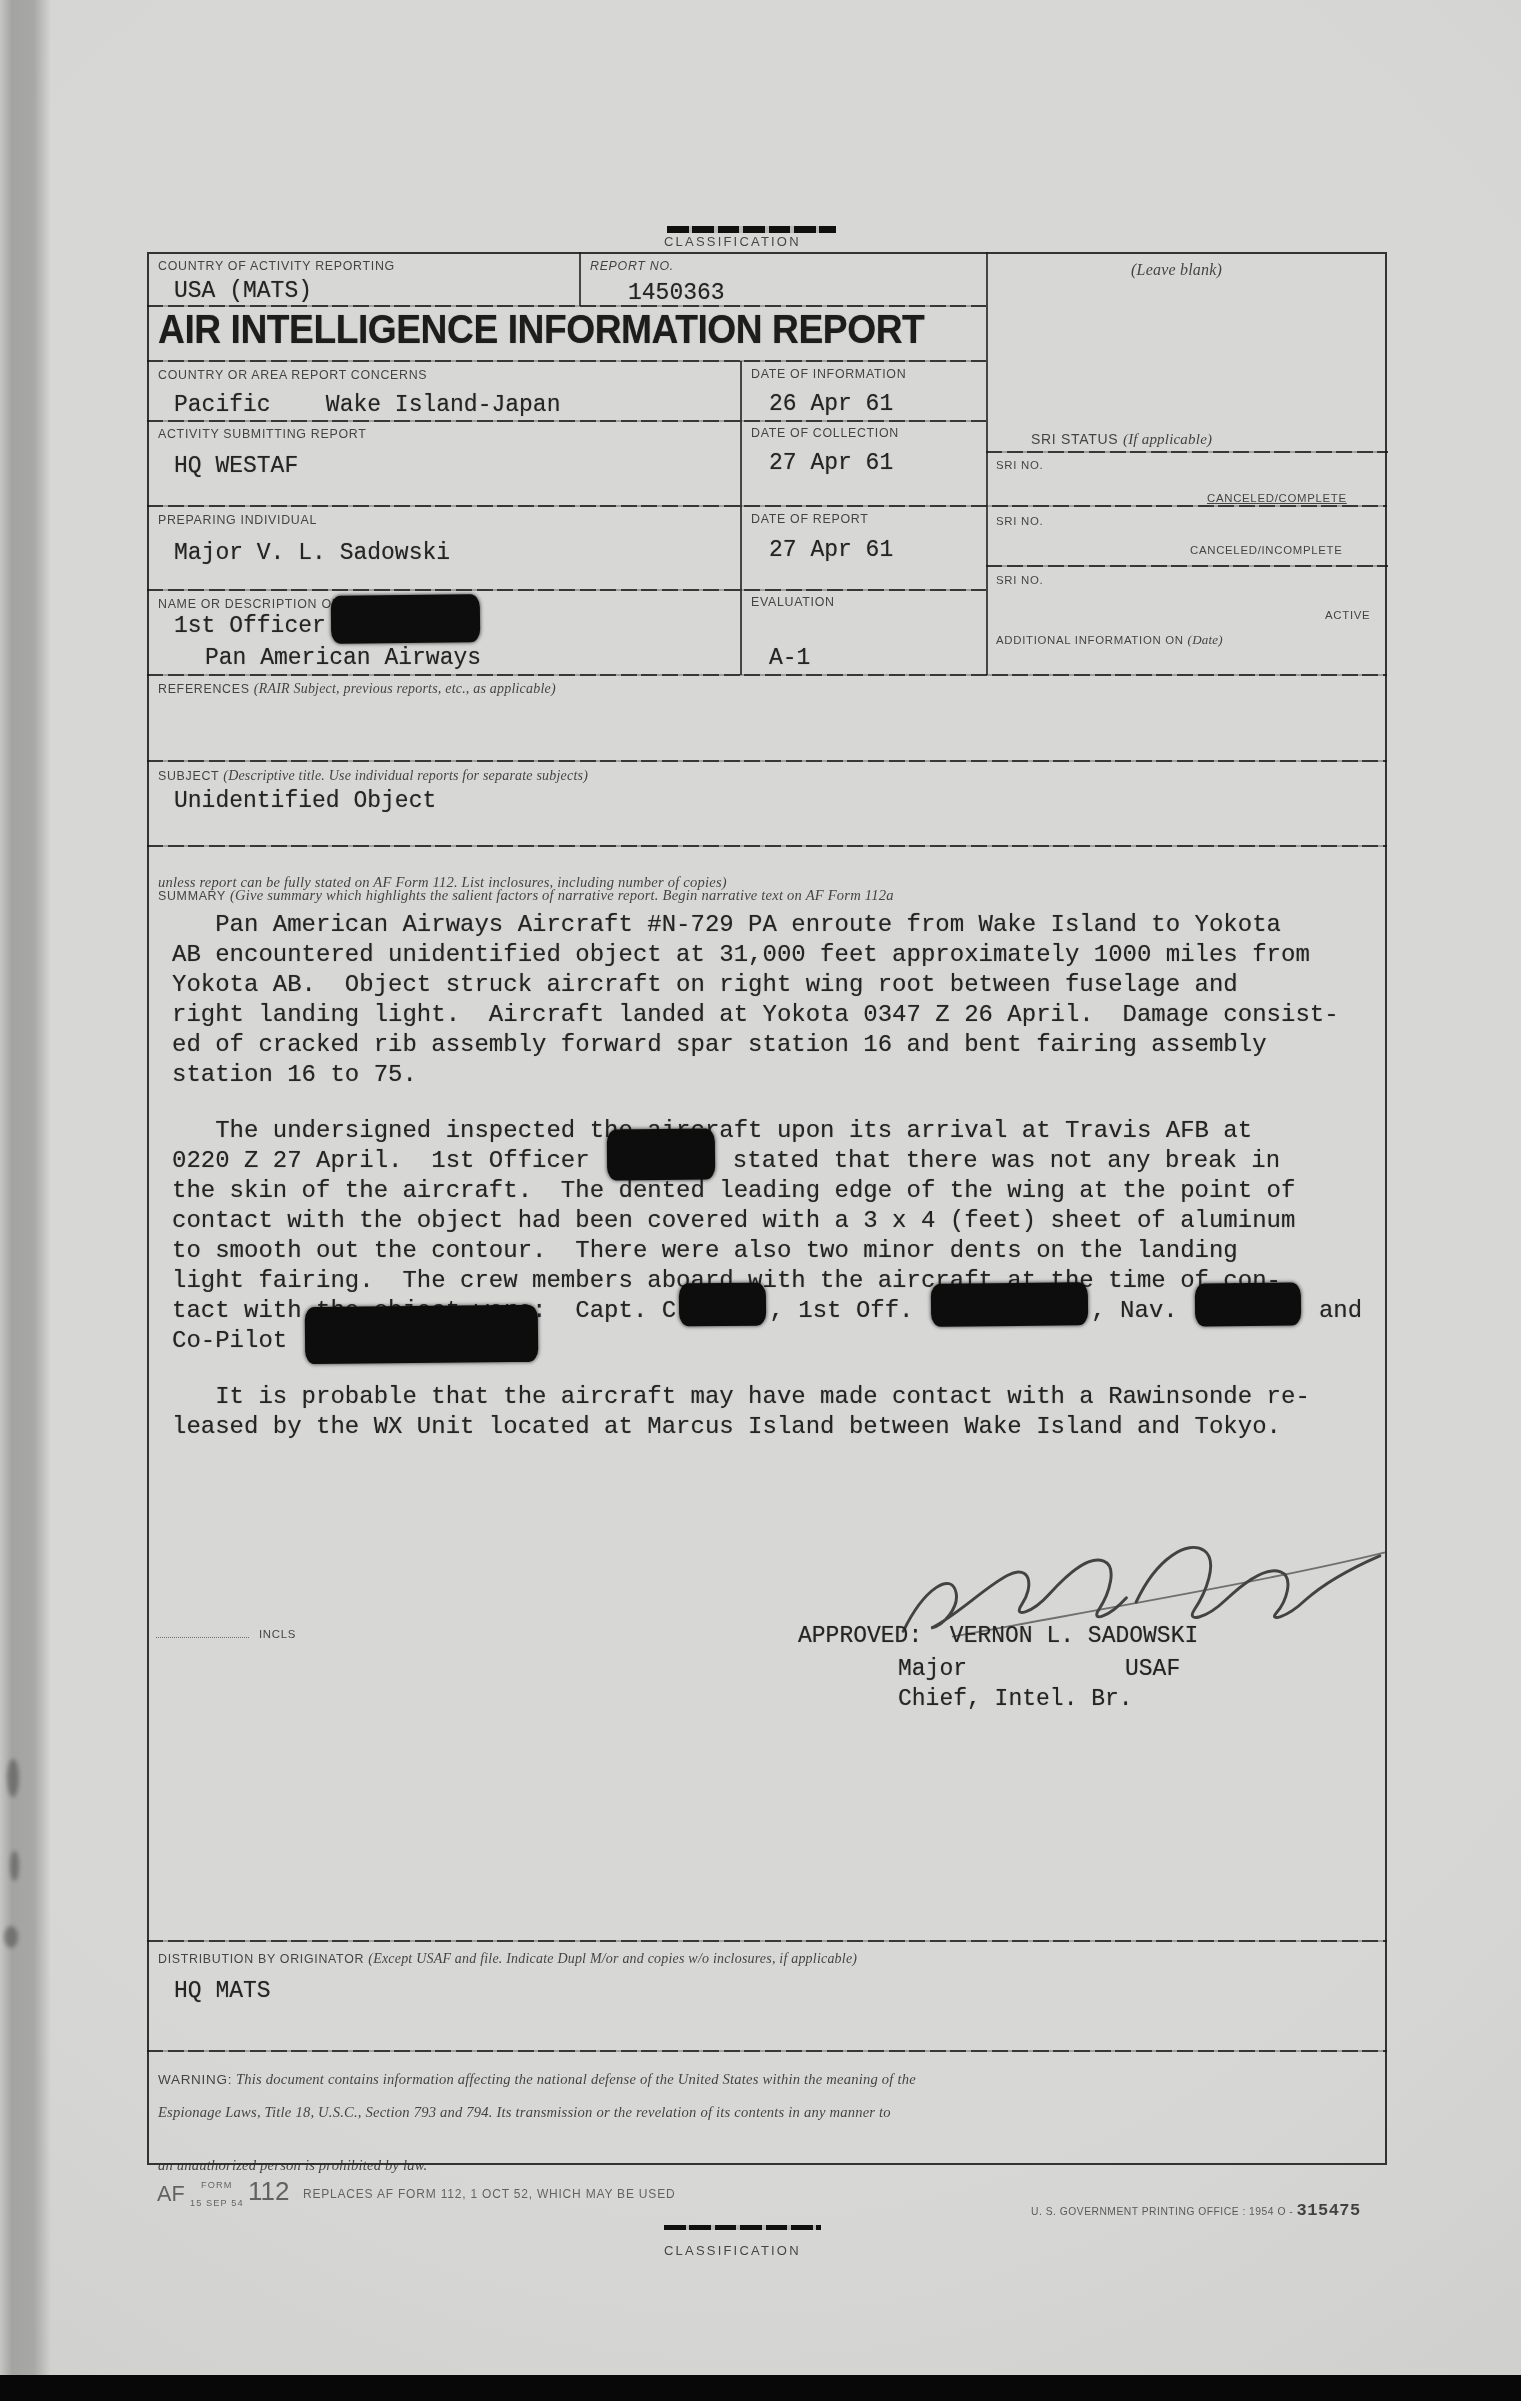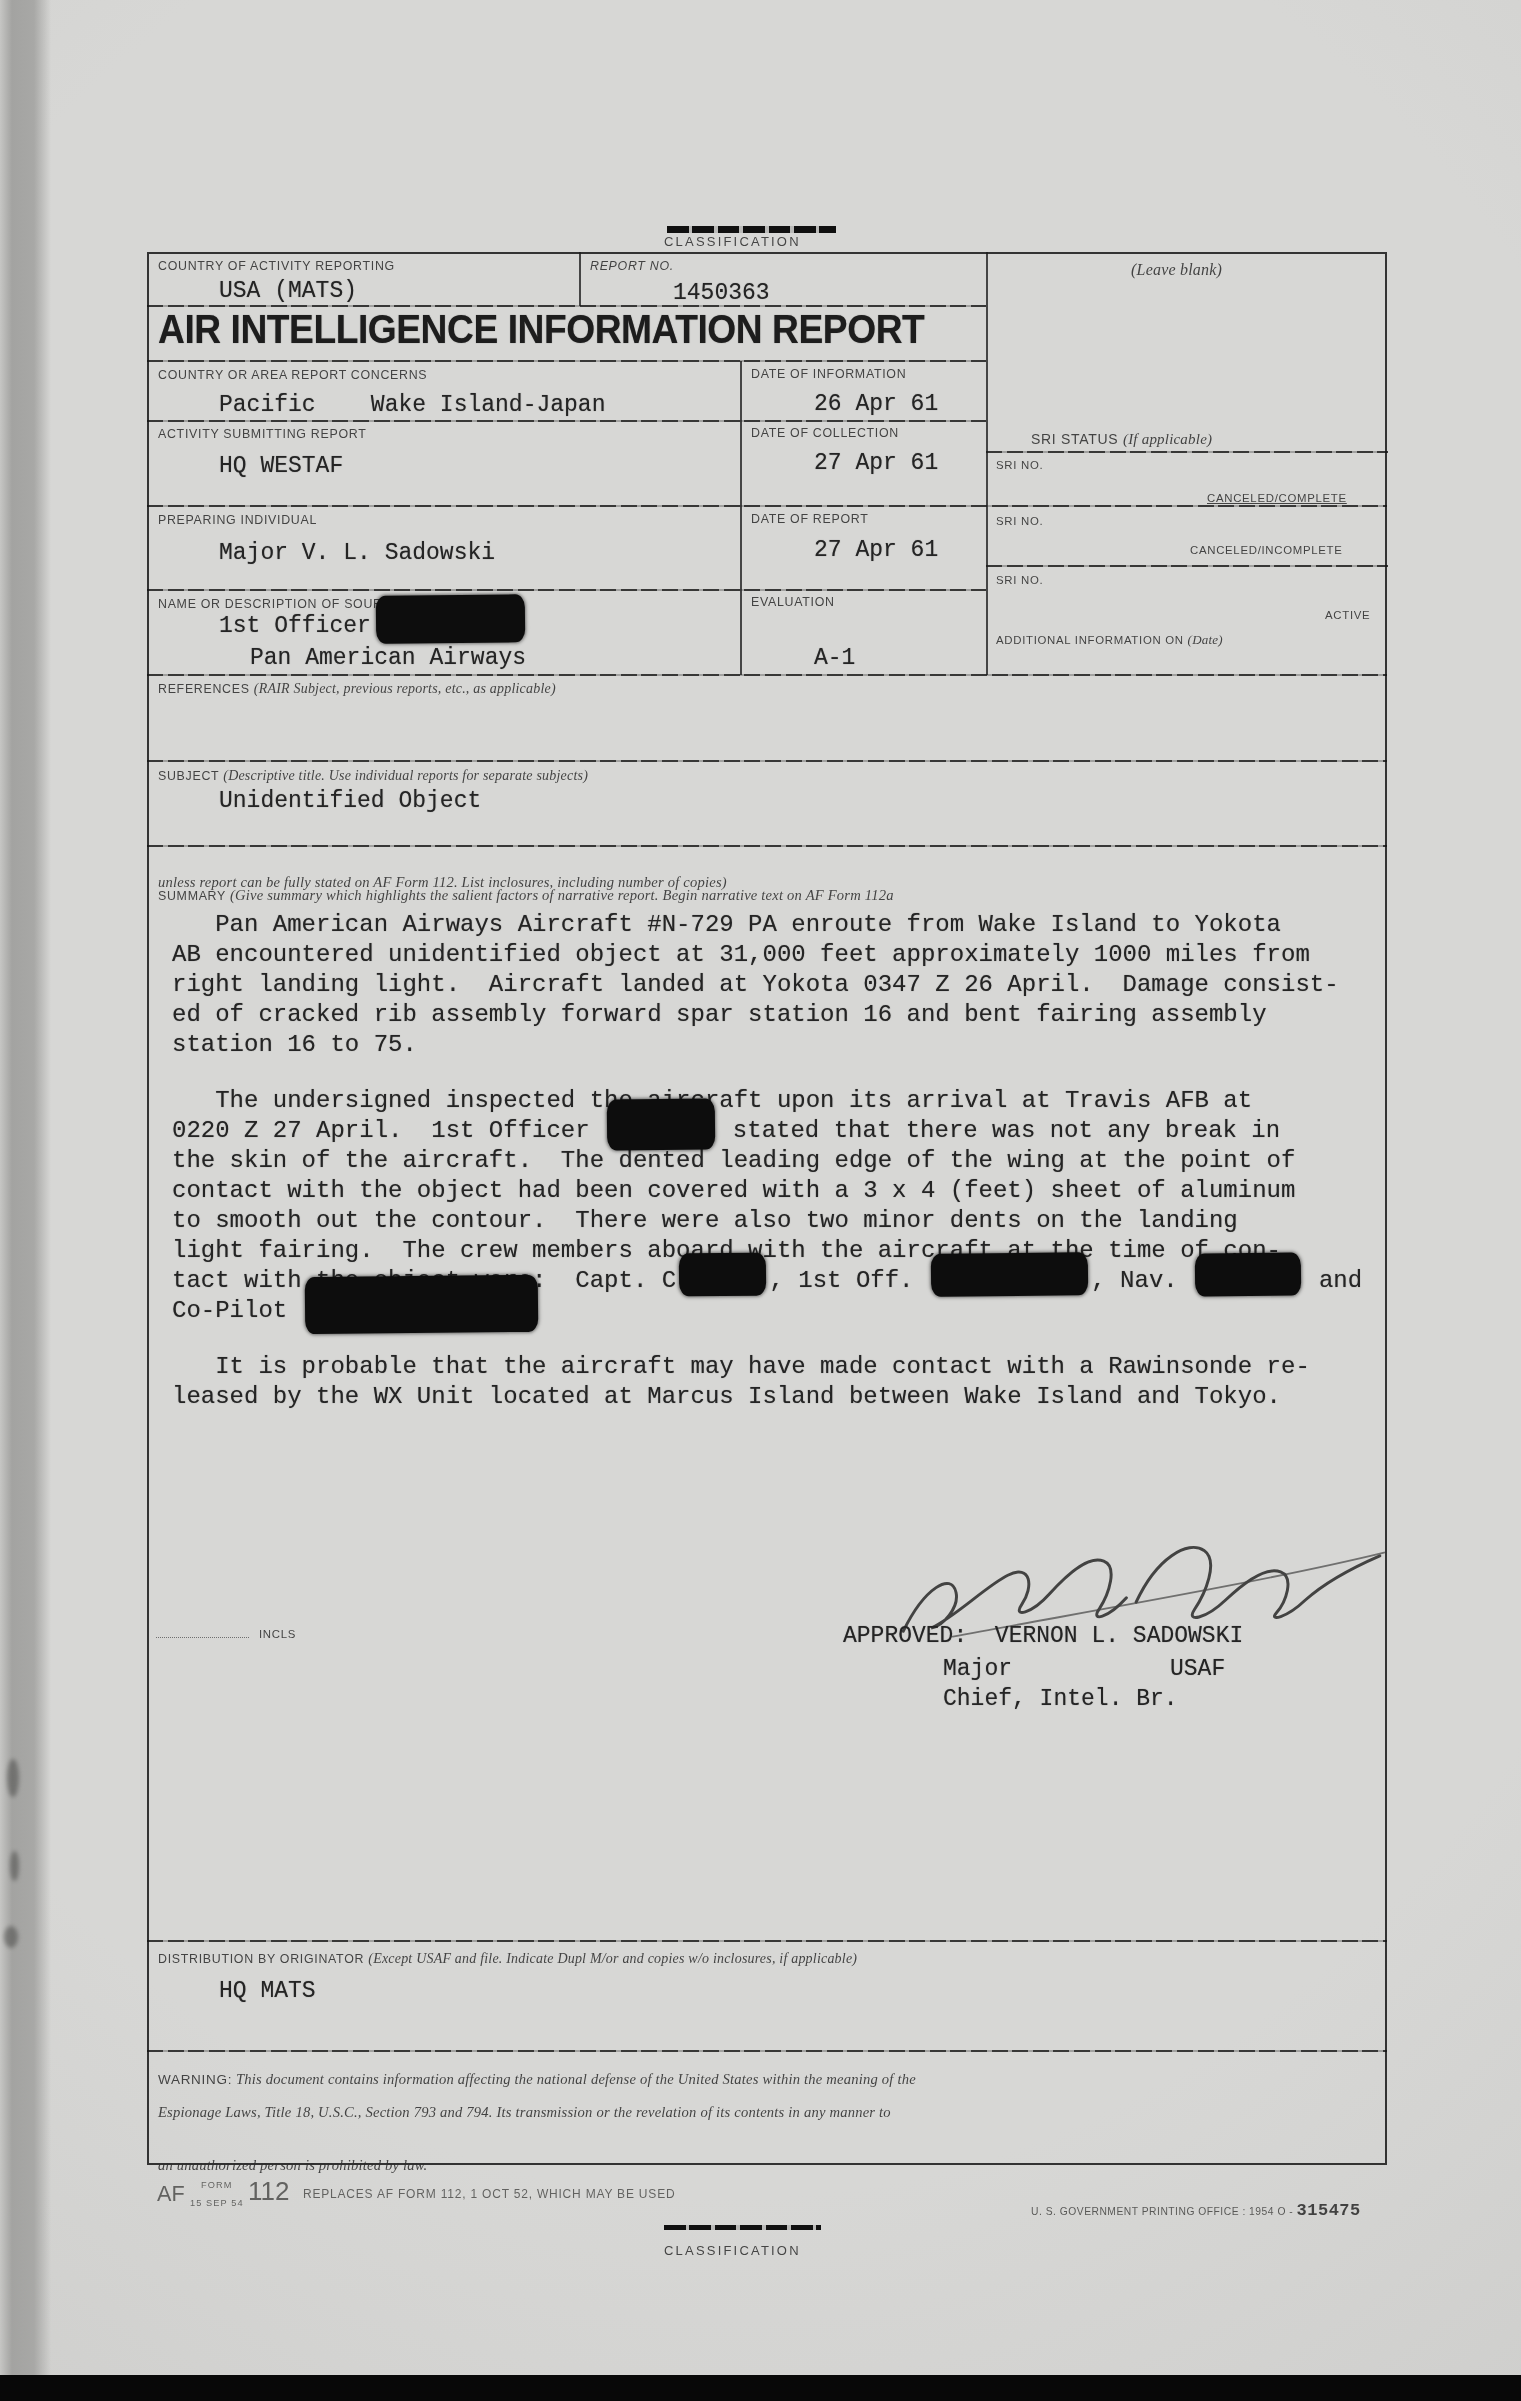--- a/index.html
+++ b/index.html
@@ -10,21 +10,21 @@
   .left-strip{position:absolute;left:0;top:0;width:51px;height:100%;
        background:linear-gradient(90deg,#c6c6c4 0px,#a3a3a1 12px,#a8a8a6 34px,rgba(210,210,208,0) 51px);}
   .bottom-band{position:absolute;left:0;bottom:0;width:100%;height:26px;background:#080808;}
   .smudge{position:absolute;background:#4a4a48;border-radius:50%;filter:blur(2.2px);opacity:.55;}
   
   .abs{position:absolute;}
   .lbl{font-family:"Liberation Sans",sans-serif;font-size:12.4px;letter-spacing:0.7px;color:#2e2e2e;opacity:.87;white-space:pre;}
   .lbl-sm{font-size:11.4px;}
   .it{font-family:"Liberation Serif",serif;font-style:italic;font-size:14px;letter-spacing:0.2px;text-transform:none;}
   .tw{font-family:"Liberation Mono",monospace;color:#242424;white-space:pre;text-shadow:0 0 1.1px rgba(40,40,40,.42);}
-  .tw42{font-size:23px;margin-left:45px;}
+  .tw42{font-size:23px;}
   .body-line{font-size:24px;line-height:30px;}
   .sum-par{margin-bottom:26px;}
   .redaction{display:inline-block;vertical-align:middle;background:#0d0d0d;border-radius:9.7px/13px;
        box-shadow:0 0 3.2px 1.1px rgba(15,15,15,.5);transform:rotate(-.6deg);}
   
   .form-border{position:absolute;left:147px;top:252px;width:1240px;height:1913px;
        border:2.2px solid rgba(22,22,22,.85);box-sizing:border-box;}
   .hline{position:absolute;height:2.2px;
        background:repeating-linear-gradient(90deg, rgba(20,20,20,.82) 0 16px, rgba(20,20,20,.28) 16px 20.6px);}
   .vline{position:absolute;width:1.6px;background:rgba(28,28,28,.78);}
@@ -116,20 +116,21 @@
   <span class="abs lbl" style="left:158px;top:768px;"><span>SUBJECT </span><span class="it">(Descriptive title. Use individual reports for separate subjects)</span></span>
   <span class="abs tw tw42" style="left:174px;top:788px;">Unidentified Object</span>
 
   <span class="abs lbl" style="left:158px;top:855px;margin-top:32px;"><span>SUMMARY </span><span class="it" style="font-size:14.6px;">(Give summary which highlights the salient factors of narrative report. Begin narrative text on AF Form 112a</span></span>
   <span class="abs lbl it" style="left:158px;top:874px;font-size:14.6px;">unless report can be fully stated on AF Form 112. List inclosures, including number of copies)</span>
 
   <div class="abs" style="left:172px;top:910px;width:1223px;">
       <div class="sum-par">
         <div class="tw body-line">   Pan American Airways Aircraft #N-729 PA enroute from Wake Island to Yokota</div>
         <div class="tw body-line">AB encountered unidentified object at 31,000 feet approximately 1000 miles from</div>
+        <div class="tw body-line">Yokota AB.  Object struck aircraft on right wing root between fuselage and</div>
         <div class="tw body-line">right landing light.  Aircraft landed at Yokota 0347 Z 26 April.  Damage consist-</div>
         <div class="tw body-line">ed of cracked rib assembly forward spar station 16 and bent fairing assembly</div>
         <div class="tw body-line">station 16 to 75.</div>
       </div>
       <div class="sum-par">
         <div class="tw body-line">   The undersigned inspected the aircraft upon its arrival at Travis AFB at</div>
         <div class="tw body-line">0220 Z 27 April.  1st Officer <span class="redaction" style="width: 108px; height: 51px; margin: -26px 3.2px -12.7px;"></span> stated that there was not any break in</div>
         <div class="tw body-line">the skin of the aircraft.  The dented leading edge of the wing at the point of</div>
         <div class="tw body-line">contact with the object had been covered with a 3 x 4 (feet) sheet of aluminum</div>
         <div class="tw body-line">to smooth out the contour.  There were also two minor dents on the landing</div>

